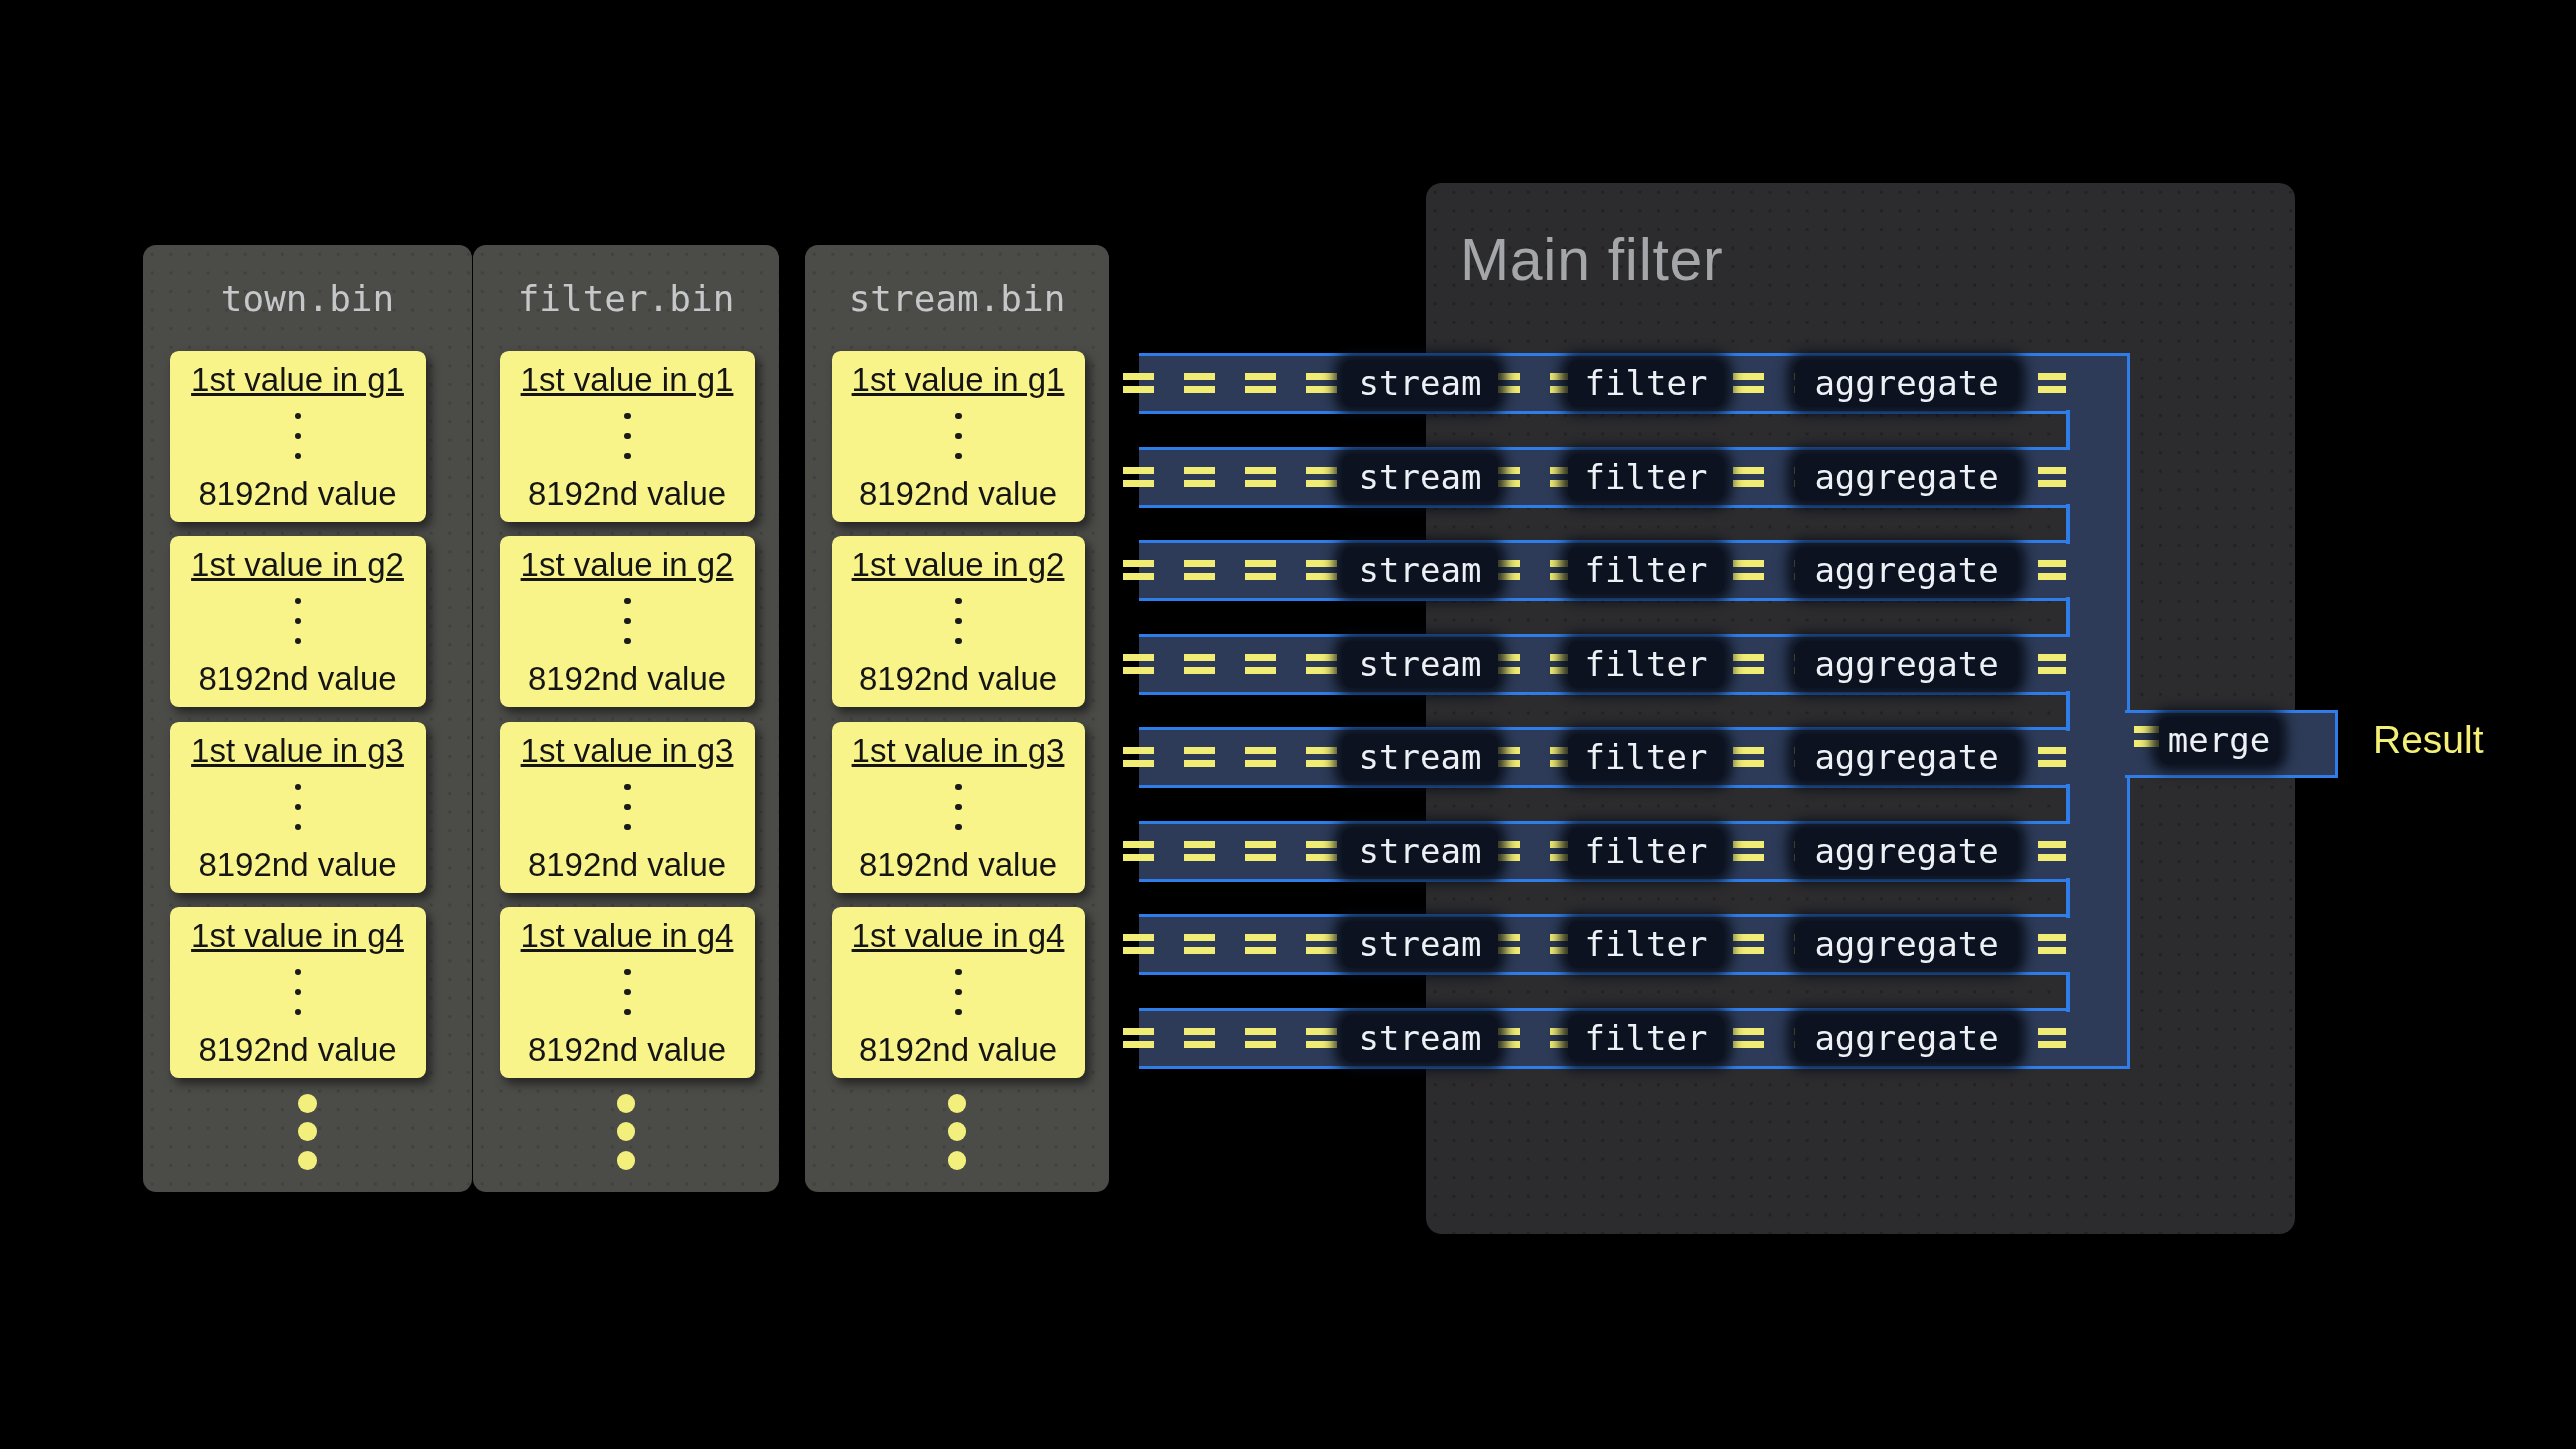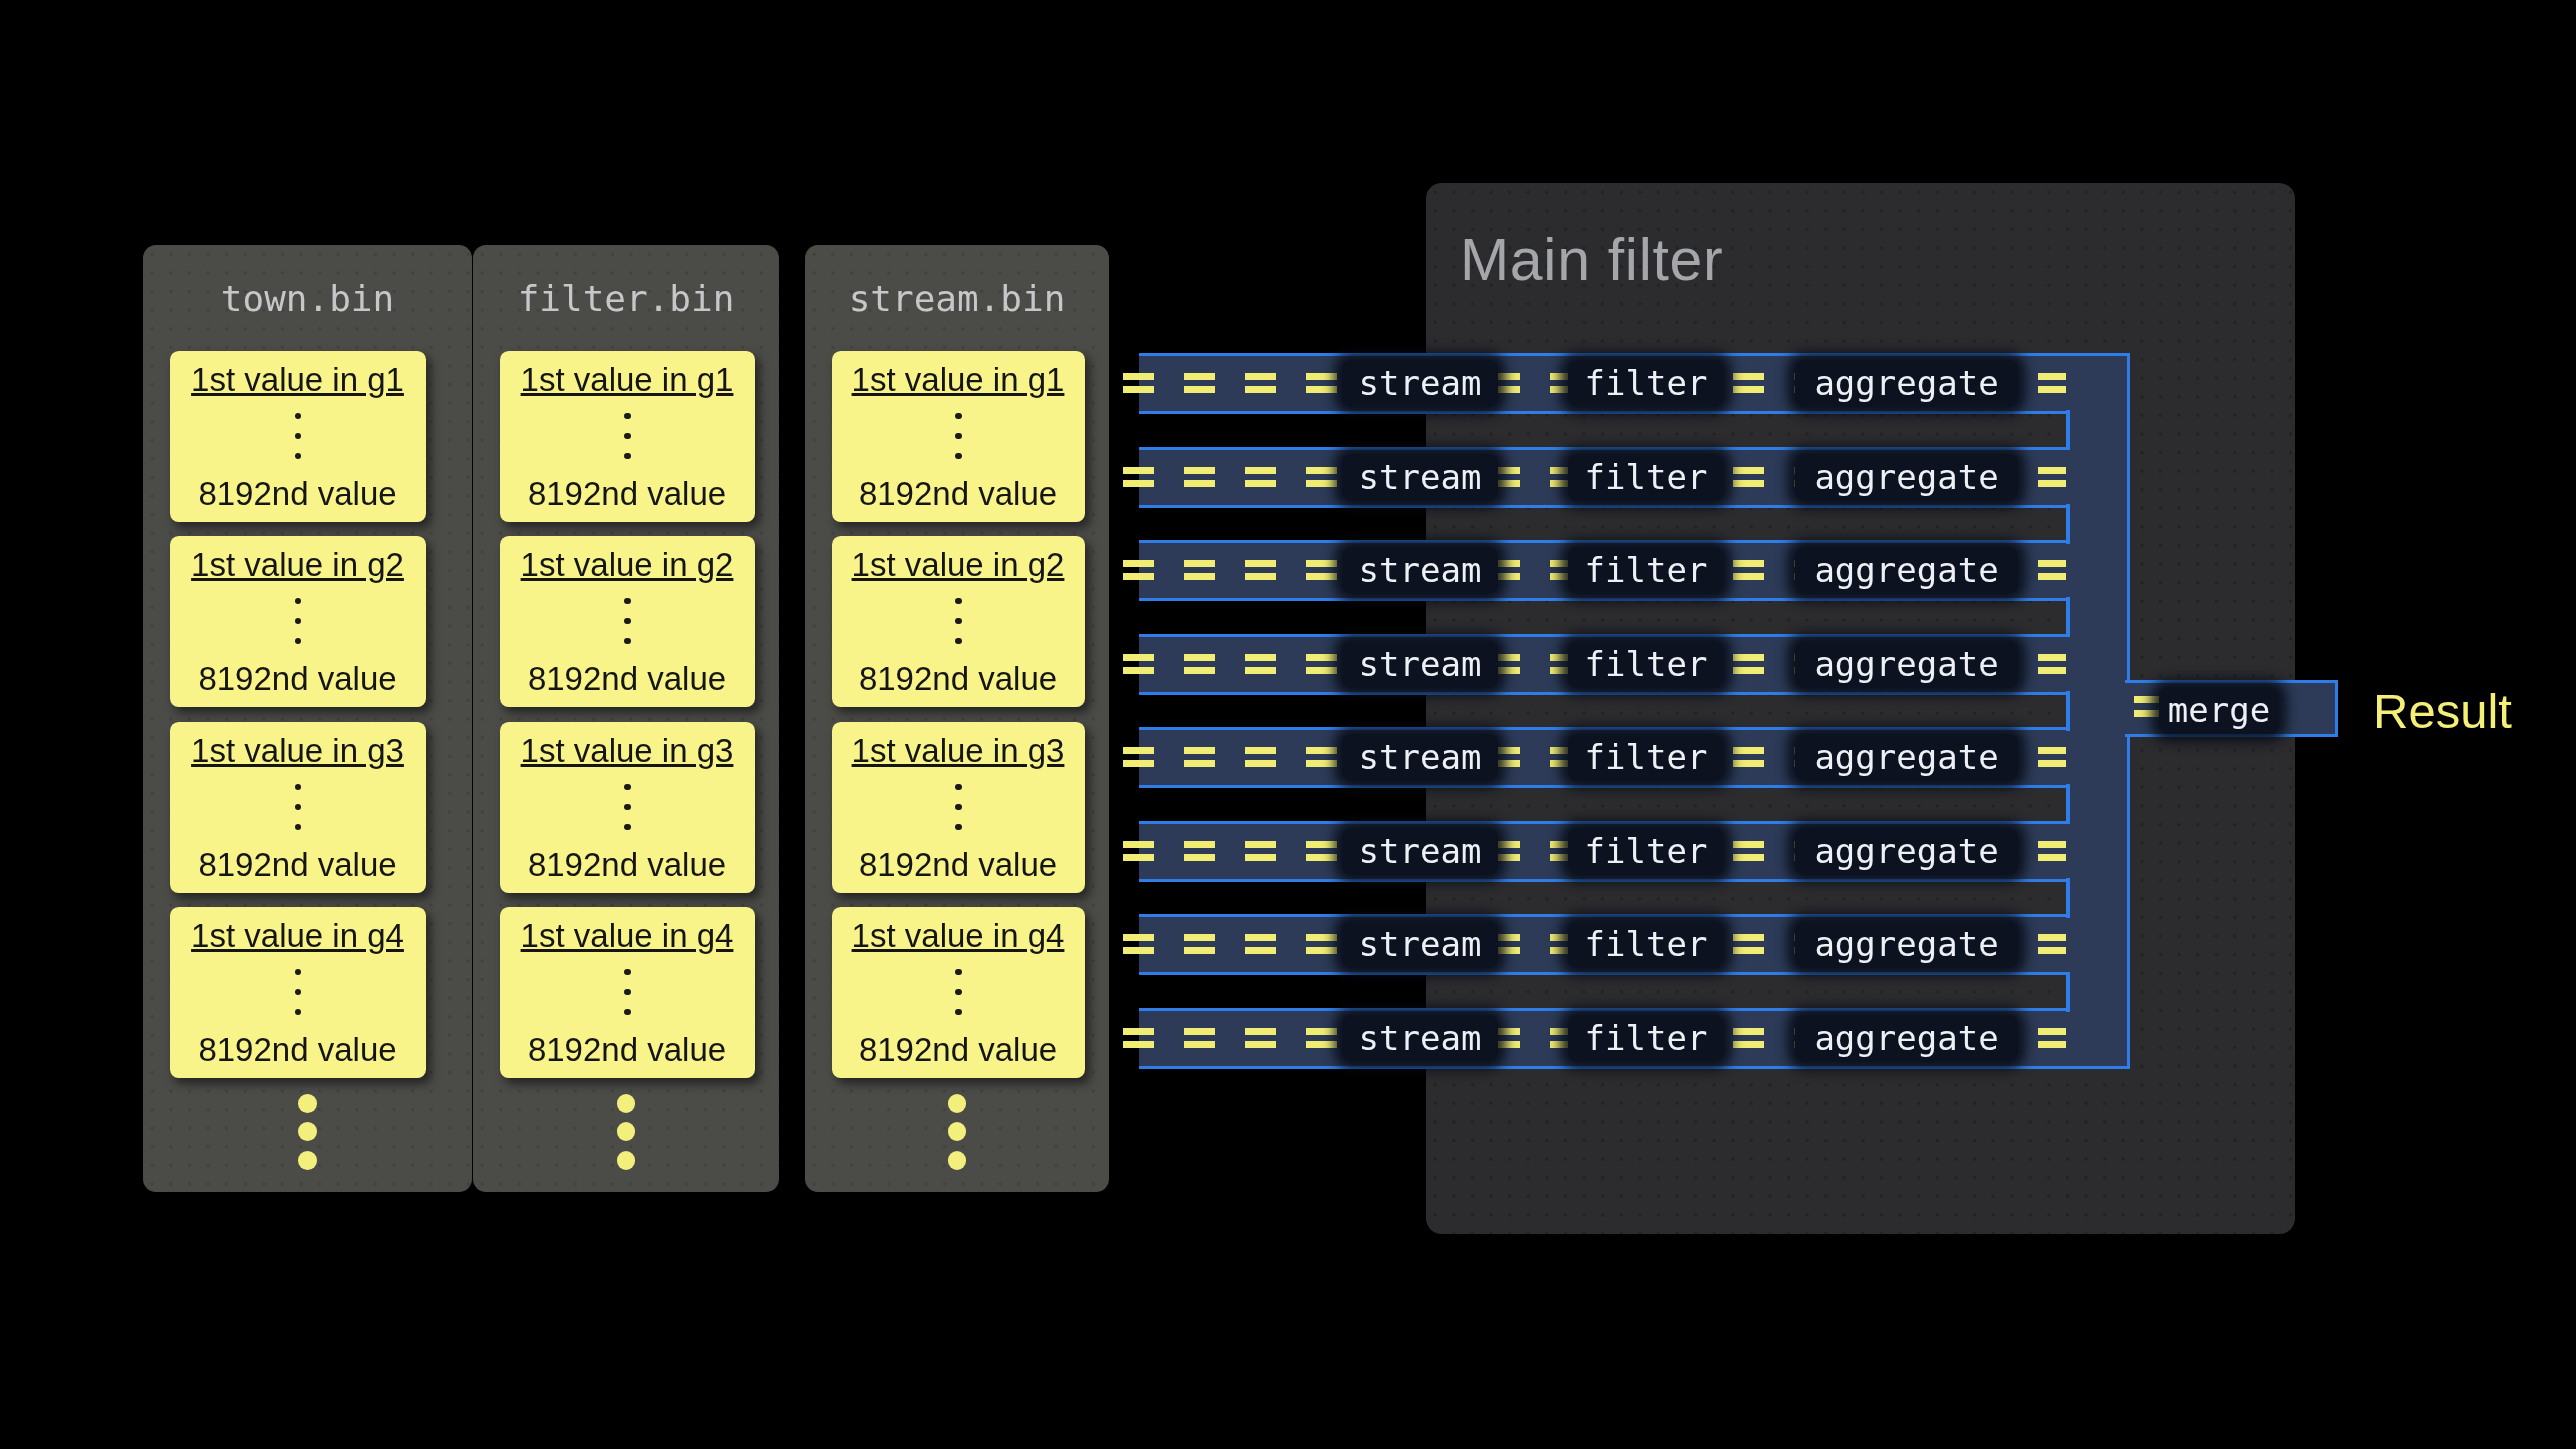--- a/index.html
+++ b/index.html
@@ -49,27 +49,27 @@
     box-sizing:border-box;}
   .notch-cap{position:absolute;left:927px;width:3.6px;background:var(--blue);}
   .dash-line{position:absolute;left:-15.7px;width:943px;height:7.2px;
     background:repeating-linear-gradient(90deg, var(--dash) 0 31px, transparent 31px 61px);}
   .chip{position:absolute;height:47px;line-height:47px;background:var(--chipbg);
     border-radius:10px;text-align:center;color:var(--chiptext);
     font-family:"DejaVu Sans Mono", monospace;font-size:34px;white-space:nowrap;
     box-shadow:0 0 11.4px 7.9px rgba(6,10,20,0.85);}
 
   
-  .merge-bar{position:absolute;left:2125px;top:680px;width:213px;height:57px;
+  .merge-bar{position:absolute;left:2125px;top:710px;width:213px;height:68px;
     background:var(--navy);border-top:3.6px solid var(--blue);
     border-right:3.6px solid var(--blue);border-bottom:3.6px solid var(--blue);
     box-sizing:border-box;z-index:4;}
   .merge-dash{position:absolute;left:9.3px;width:31px;height:7.2px;background:var(--dash);}
-  .result-label{position:absolute;left:2373px;top:689px;height:44px;line-height:44px;
-    font-size:49px;color:var(--result);z-index:5;white-space:nowrap;}
+  .result-label{position:absolute;left:2373px;top:718px;height:44px;line-height:44px;
+    font-size:39px;color:var(--result);z-index:5;white-space:nowrap;}
 </style>
 </head>
 <body>
 
 <div id="canvas">
 
   <div class="memory-panel">
     <div class="memory-title">Main filter</div>
   </div>
 

